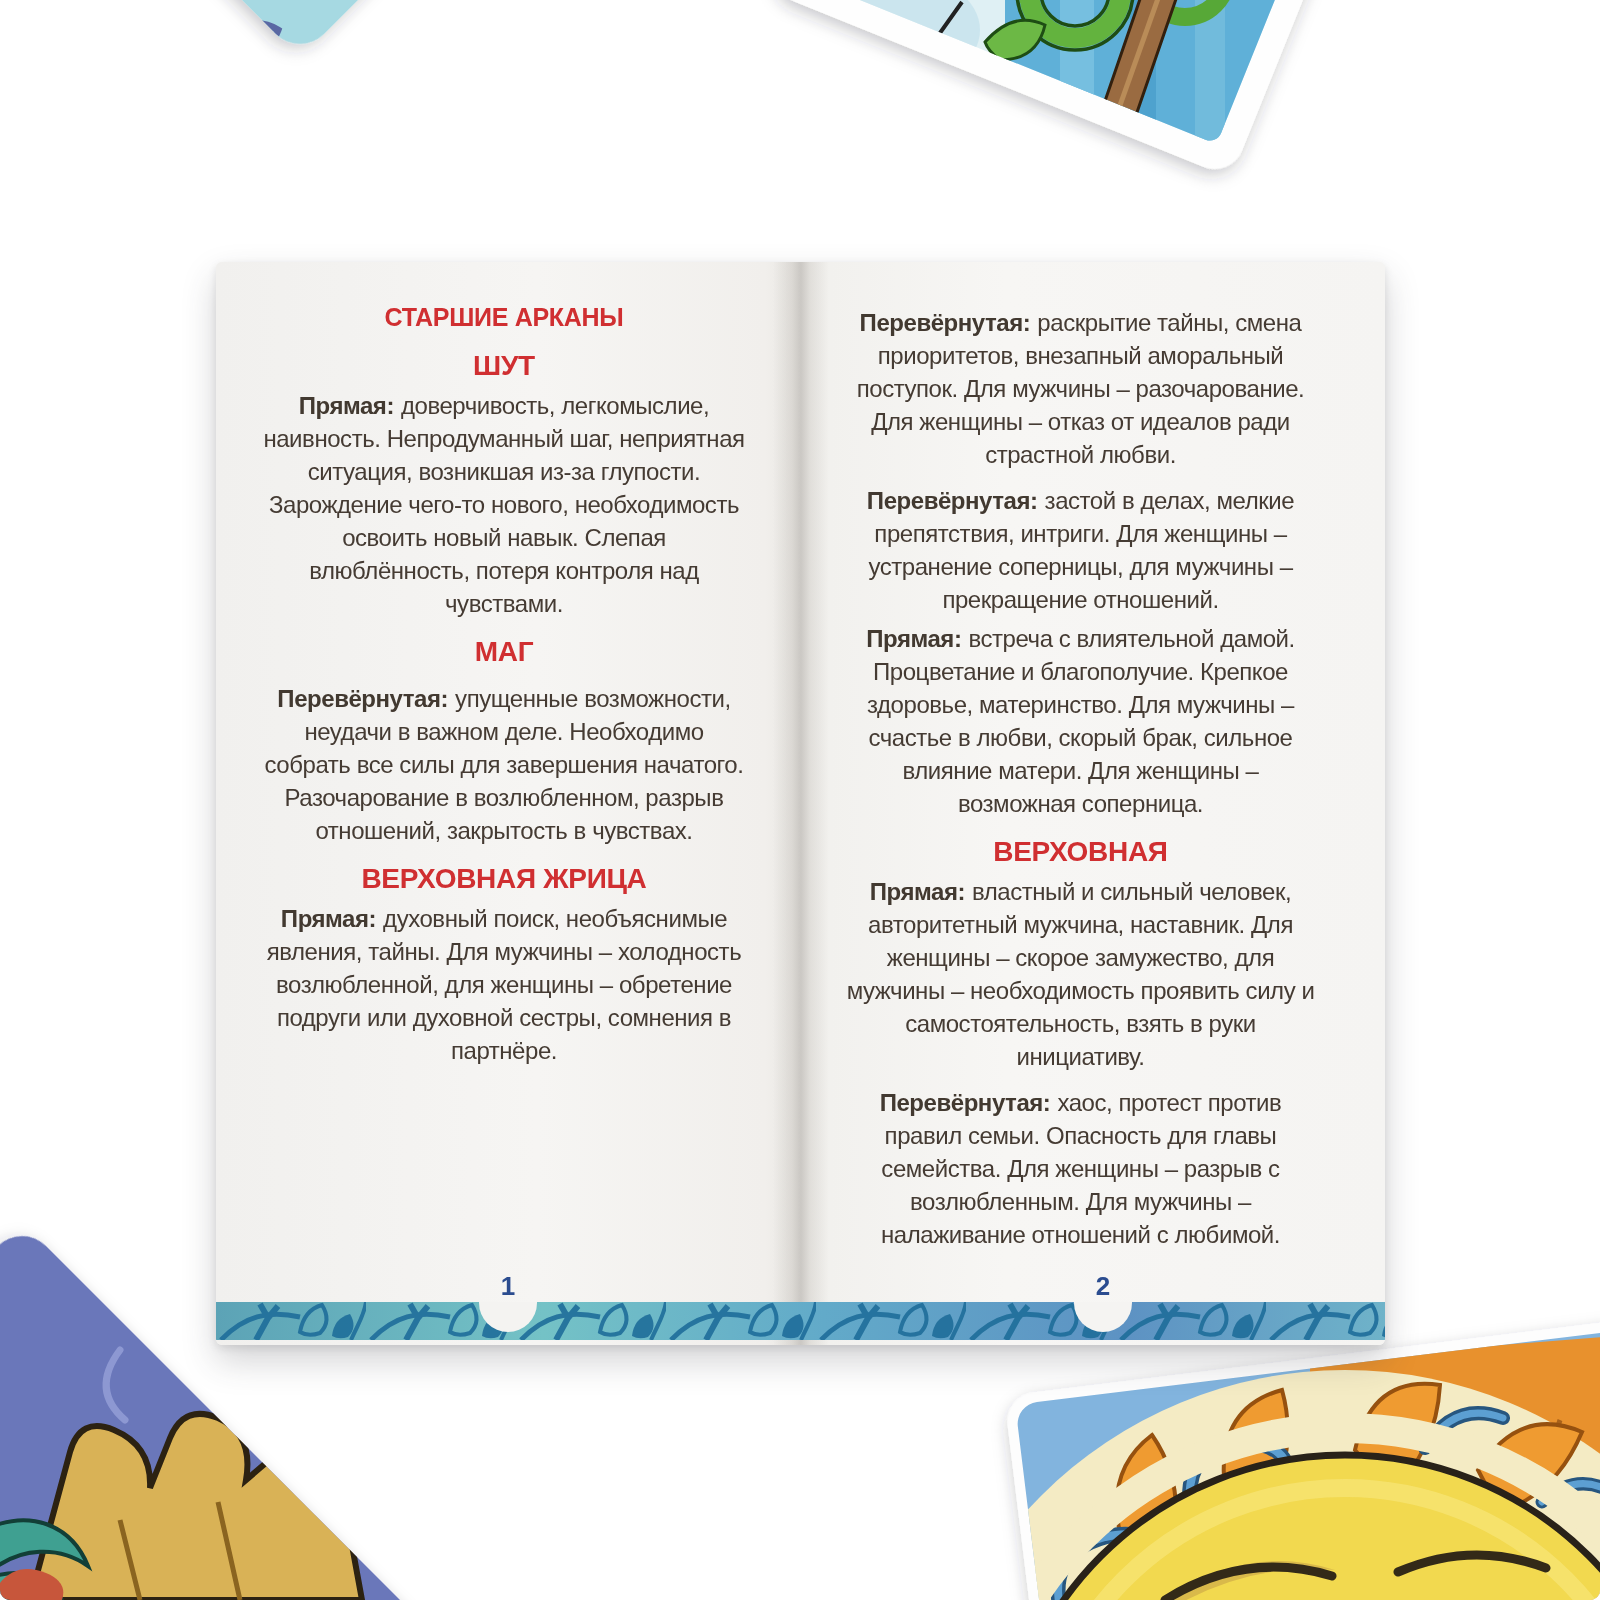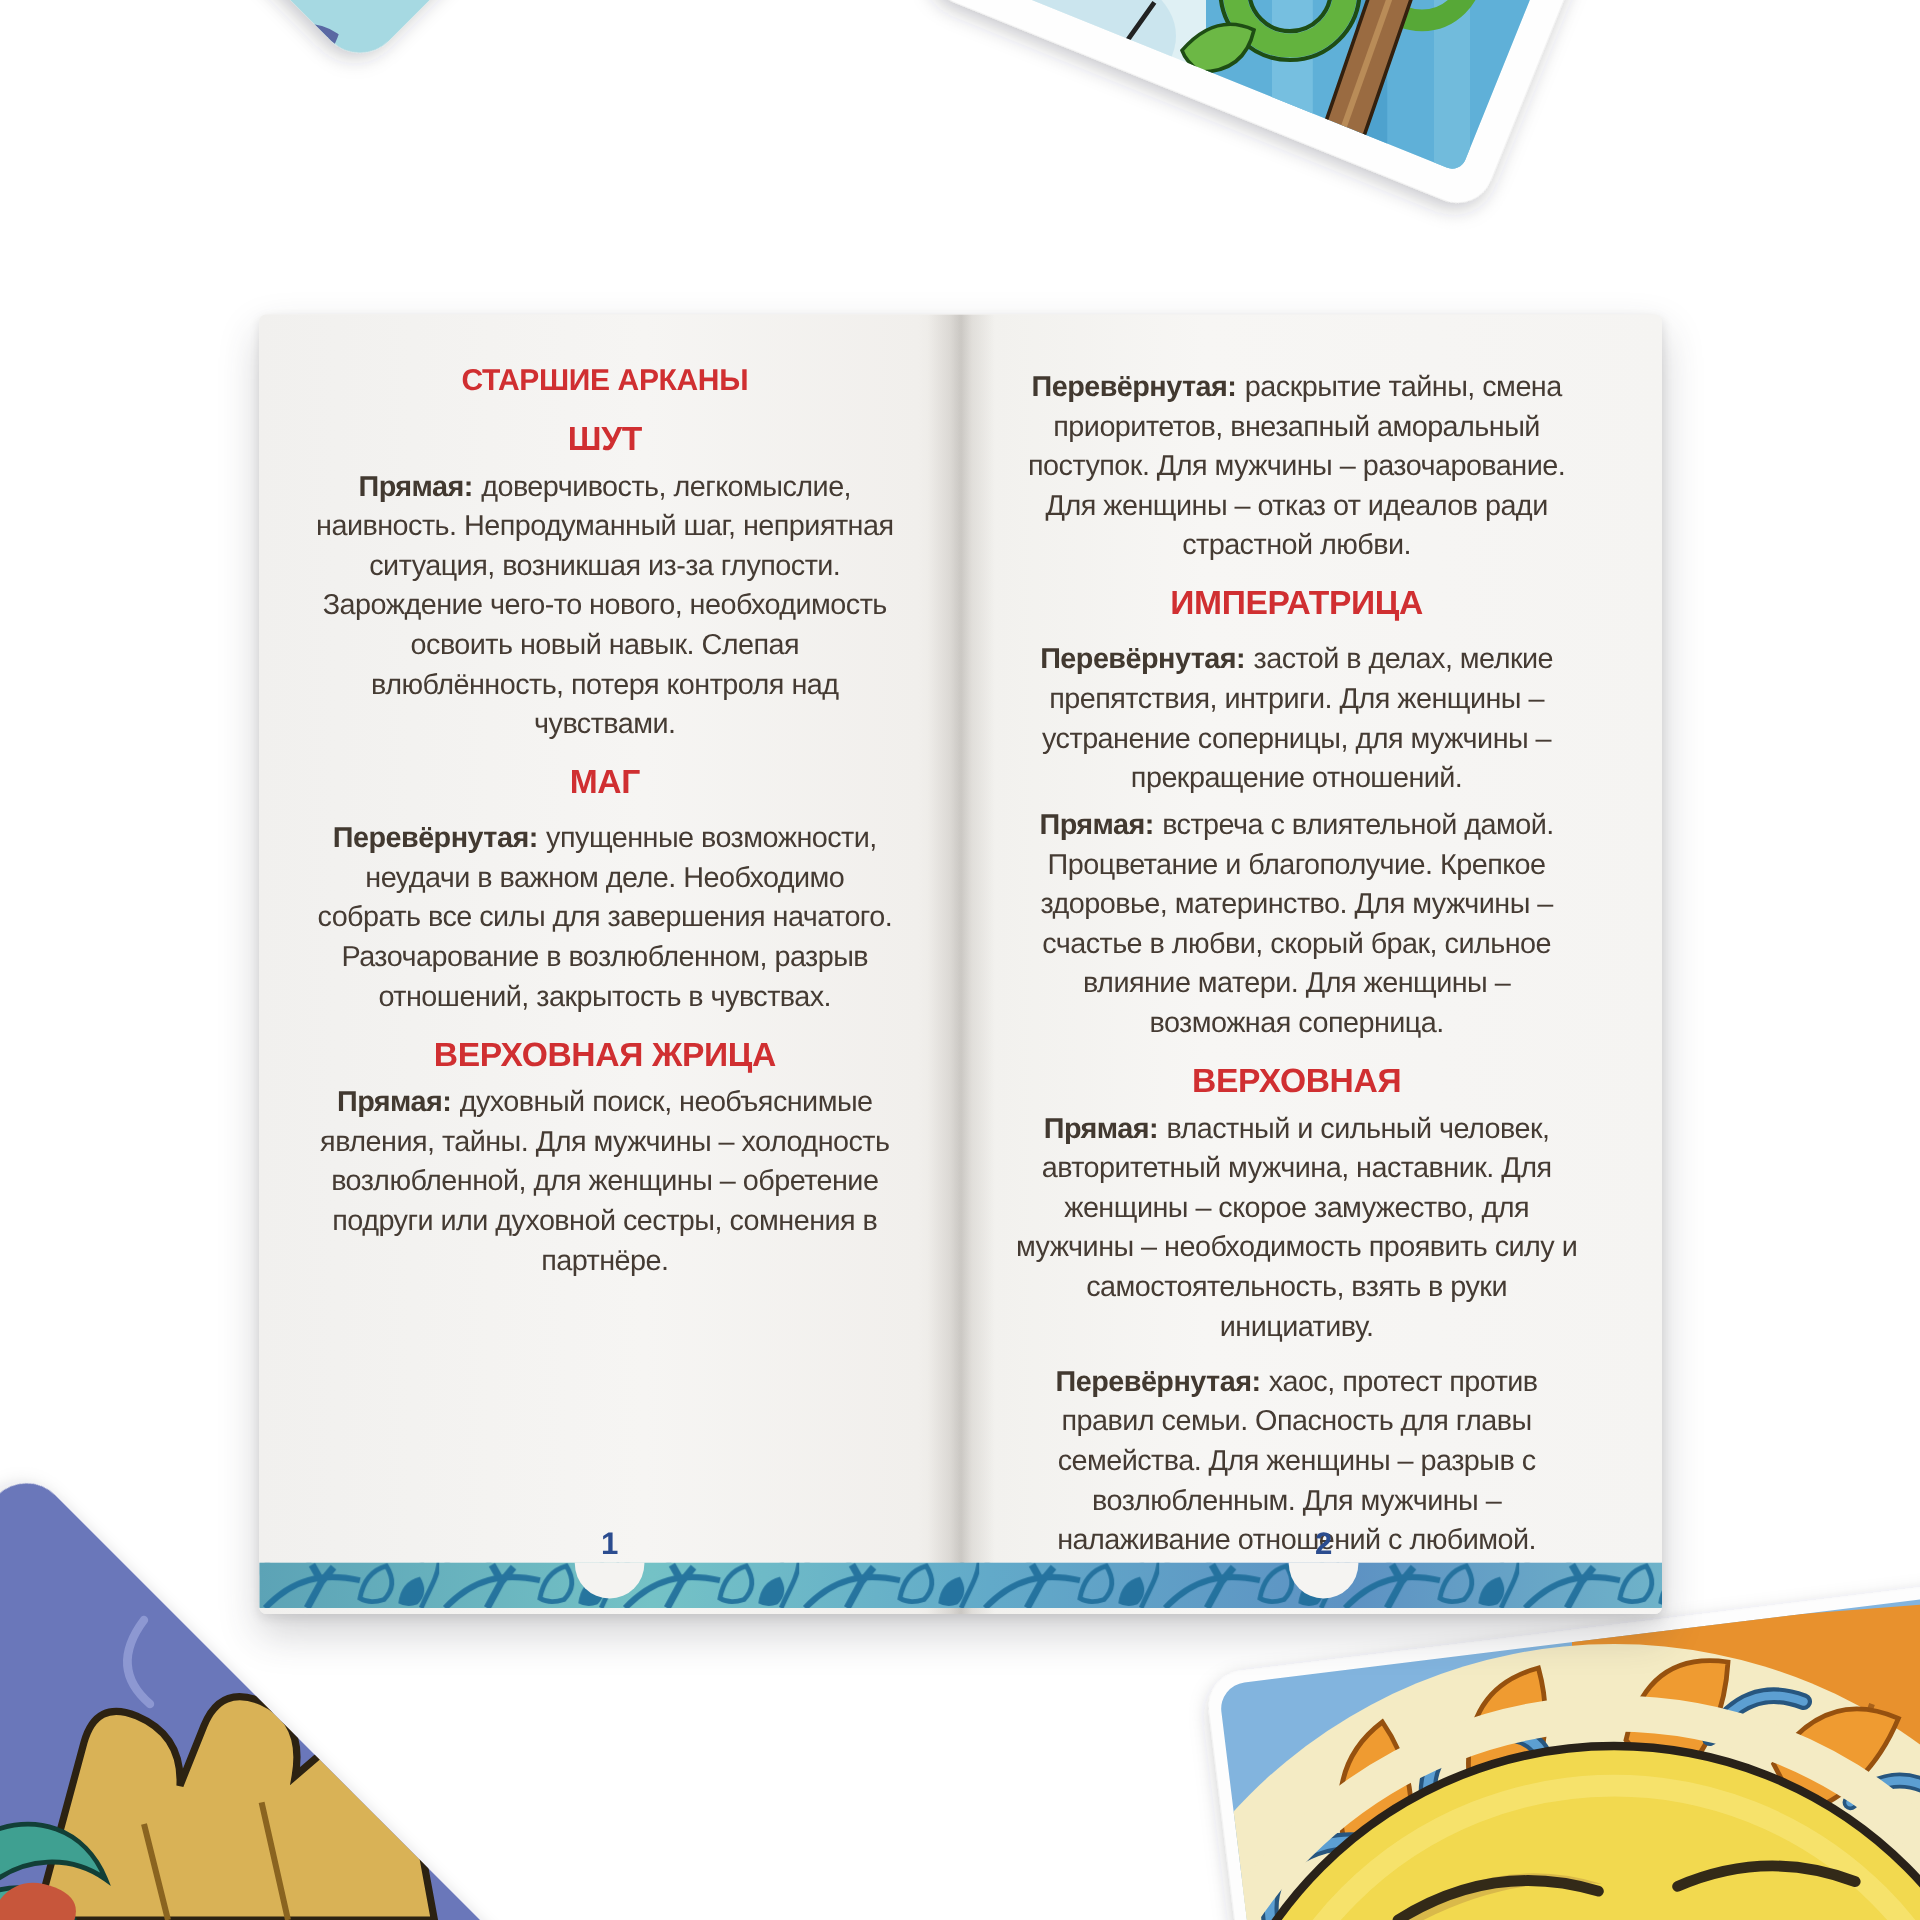--- a/index.html
+++ b/index.html
@@ -1,17 +1,17 @@
 <!DOCTYPE html>
 <html><head>
 <meta charset="utf-8">
 <style>
   html,body{margin:0;padding:0;background:#ffffff;}
   .stage{position:relative;width:1600px;height:1600px;background:#ffffff;overflow:hidden;
-         font-family:"Liberation Sans","DejaVu Sans",sans-serif;}
+         font-family:"Liberation Sans","DejaVu Sans",sans-serif;border-radius:10px;}
   .decor{position:absolute;left:0;top:0;width:1600px;height:1600px;}
   .booklet{position:absolute;left:216px;top:262px;width:1169px;height:1083px;
            background:#f5f4f2;border-radius:6px;overflow:hidden;display:flex;
            box-shadow:0 16px 34px rgba(55,55,65,.22),0 3px 9px rgba(0,0,0,.10);}
   .page{box-sizing:border-box;position:relative;}
   .page-left{width:584px;padding:38px 55px 0 47px;
     background:linear-gradient(90deg,#f1f0ee 0%,#f6f5f3 55%,#f1efec 94%,#e7e5e1 100%);}
   .page-right{width:585px;padding:38px 67px 0 43px;
     background:linear-gradient(90deg,#e8e6e2 0%,#f2f1ee 5%,#f7f6f4 35%,#f5f4f2 100%);}
   .spine{position:absolute;left:50%;top:0;width:56px;height:100%;margin-left:-28px;
@@ -152,21 +152,20 @@
       <h2 class="st">МАГ</h2>
       <p class="bp"><b class="lead">Перевёрнутая:</b><span>упущенные возможности, неудачи в важном деле. Необходимо собрать все силы для завершения начатого. Разочарование в возлюбленном, разрыв отношений, закрытость в чувствах.</span></p>
 
       <h2 class="st">ВЕРХОВНАЯ ЖРИЦА</h2>
       <p class="bp first"><b class="lead">Прямая:</b><span>духовный поиск, необъяснимые явления, тайны. Для мужчины – холодность возлюбленной, для женщины – обретение подруги или духовной сестры, сомнения в партнёре.</span></p>
     </div>
 
     <div class="page page-right">
       <p class="bp first"><b class="lead">Перевёрнутая:</b><span>раскрытие тайны, смена приоритетов, внезапный аморальный поступок. Для мужчины – разочарование. Для женщины – отказ от идеалов ради страстной любви.</span></p>
 
-      <h2 class="st">ИМПЕРАТРИЦА</h2>
       <p class="bp"><b class="lead">Перевёрнутая:</b><span>застой в делах, мелкие препятствия, интриги. Для женщины – устранение соперницы, для мужчины – прекращение отношений.</span></p>
       <p class="bp first"><b class="lead">Прямая:</b><span>встреча с влиятельной дамой. Процветание и благополучие. Крепкое здоровье, материнство. Для мужчины – счастье в любви, скорый брак, сильное влияние матери. Для женщины – возможная соперница.</span></p>
 
       <h2 class="st">ВЕРХОВНАЯ</h2>
       <p class="bp first"><b class="lead">Прямая:</b><span>властный и сильный человек, авторитетный мужчина, наставник. Для женщины – скорое замужество, для мужчины – необходимость проявить силу и самостоятельность, взять в руки инициативу.</span></p>
       <p class="bp"><b class="lead">Перевёрнутая:</b><span>хаос, протест против правил семьи. Опасность для главы семейства. Для женщины – разрыв с возлюбленным. Для мужчины – налаживание отношений с любимой.</span></p>
     </div>
 
     <div class="spine"></div>
 

